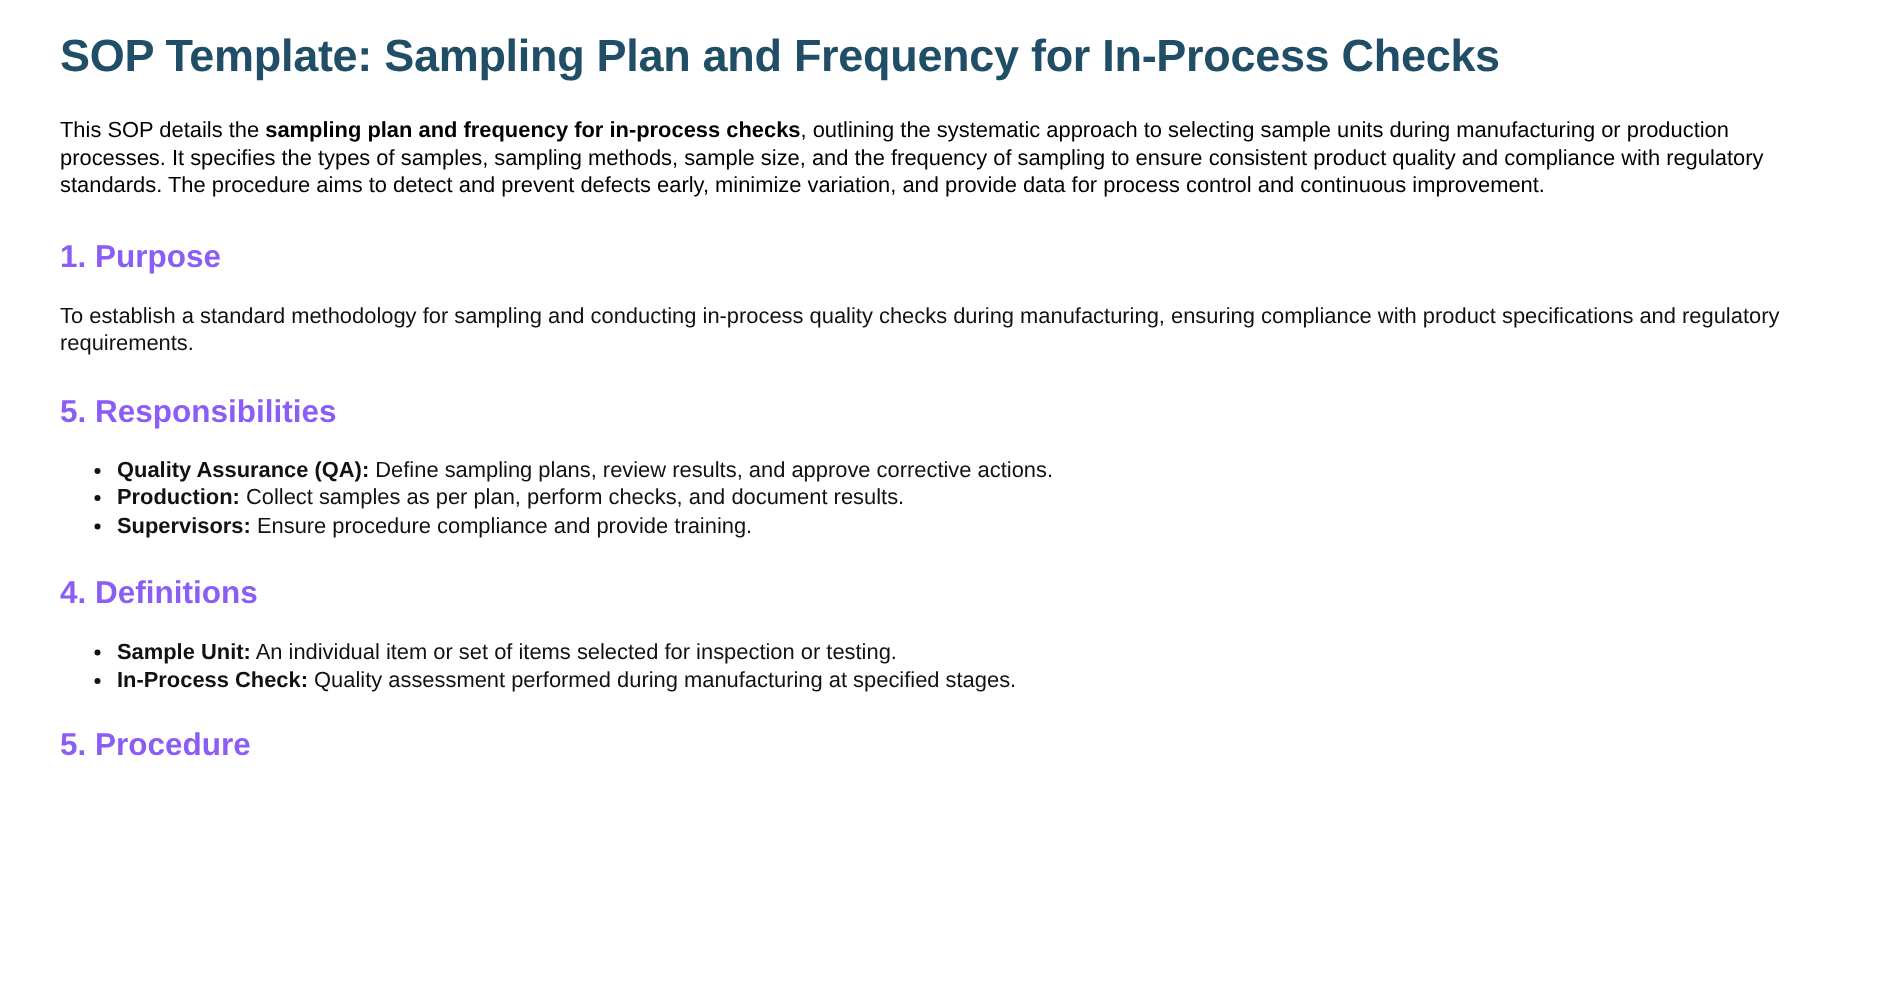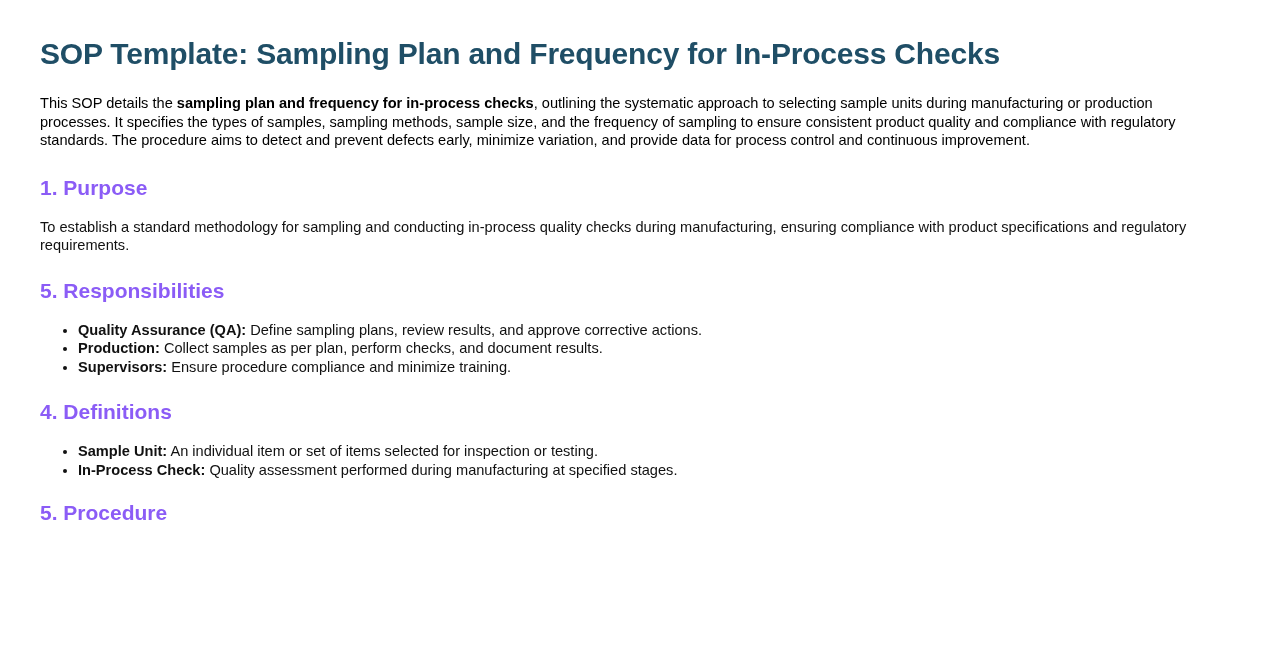--- a/index.html
+++ b/index.html
@@ -8,21 +8,21 @@
     background: #ffffff;
   }
   body {
     width: 1263px;
     height: 668px;
     overflow: hidden;
     font-family: "Liberation Sans", sans-serif;
     color: #111111;
   }
   .page {
-    padding: 28px 40px 0 40px;
+    padding: 12px 40px 0 40px;
     box-sizing: border-box;
   }
   h1.doc-title {
     font-size: 30px;
     line-height: 1.2;
     font-weight: bold;
     color: #1f4e66;
     margin: 8px 0 22px 0;
     letter-spacing: -0.2px;
   }
@@ -83,21 +83,21 @@
     <h2 class="section-heading">1. Purpose</h2>
     <p class="body-text">To establish a standard methodology for sampling and conducting in-process quality checks during manufacturing, ensuring compliance with product specifications and regulatory requirements.</p>
   </div>
 
 
   <div class="section">
     <h2 class="section-heading">5. Responsibilities</h2>
     <ul class="bullets">
       <li><span class="b">Quality Assurance (QA):</span><span> Define sampling plans, review results, and approve corrective actions.</span></li>
       <li><span class="b">Production:</span><span> Collect samples as per plan, perform checks, and document results.</span></li>
-      <li><span class="b">Supervisors:</span><span> Ensure procedure compliance and minimize training.</span></li>
+      <li><span class="b">Supervisors:</span><span> Ensure procedure compliance and provide training.</span></li>
     </ul>
   </div>
 
   <div class="section tight">
     <h2 class="section-heading">4. Definitions</h2>
     <ul class="bullets">
       <li><span class="b">Sample Unit:</span><span> An individual item or set of items selected for inspection or testing.</span></li>
       <li><span class="b">In-Process Check:</span><span> Quality assessment performed during manufacturing at specified stages.</span></li>
     </ul>
   </div>

